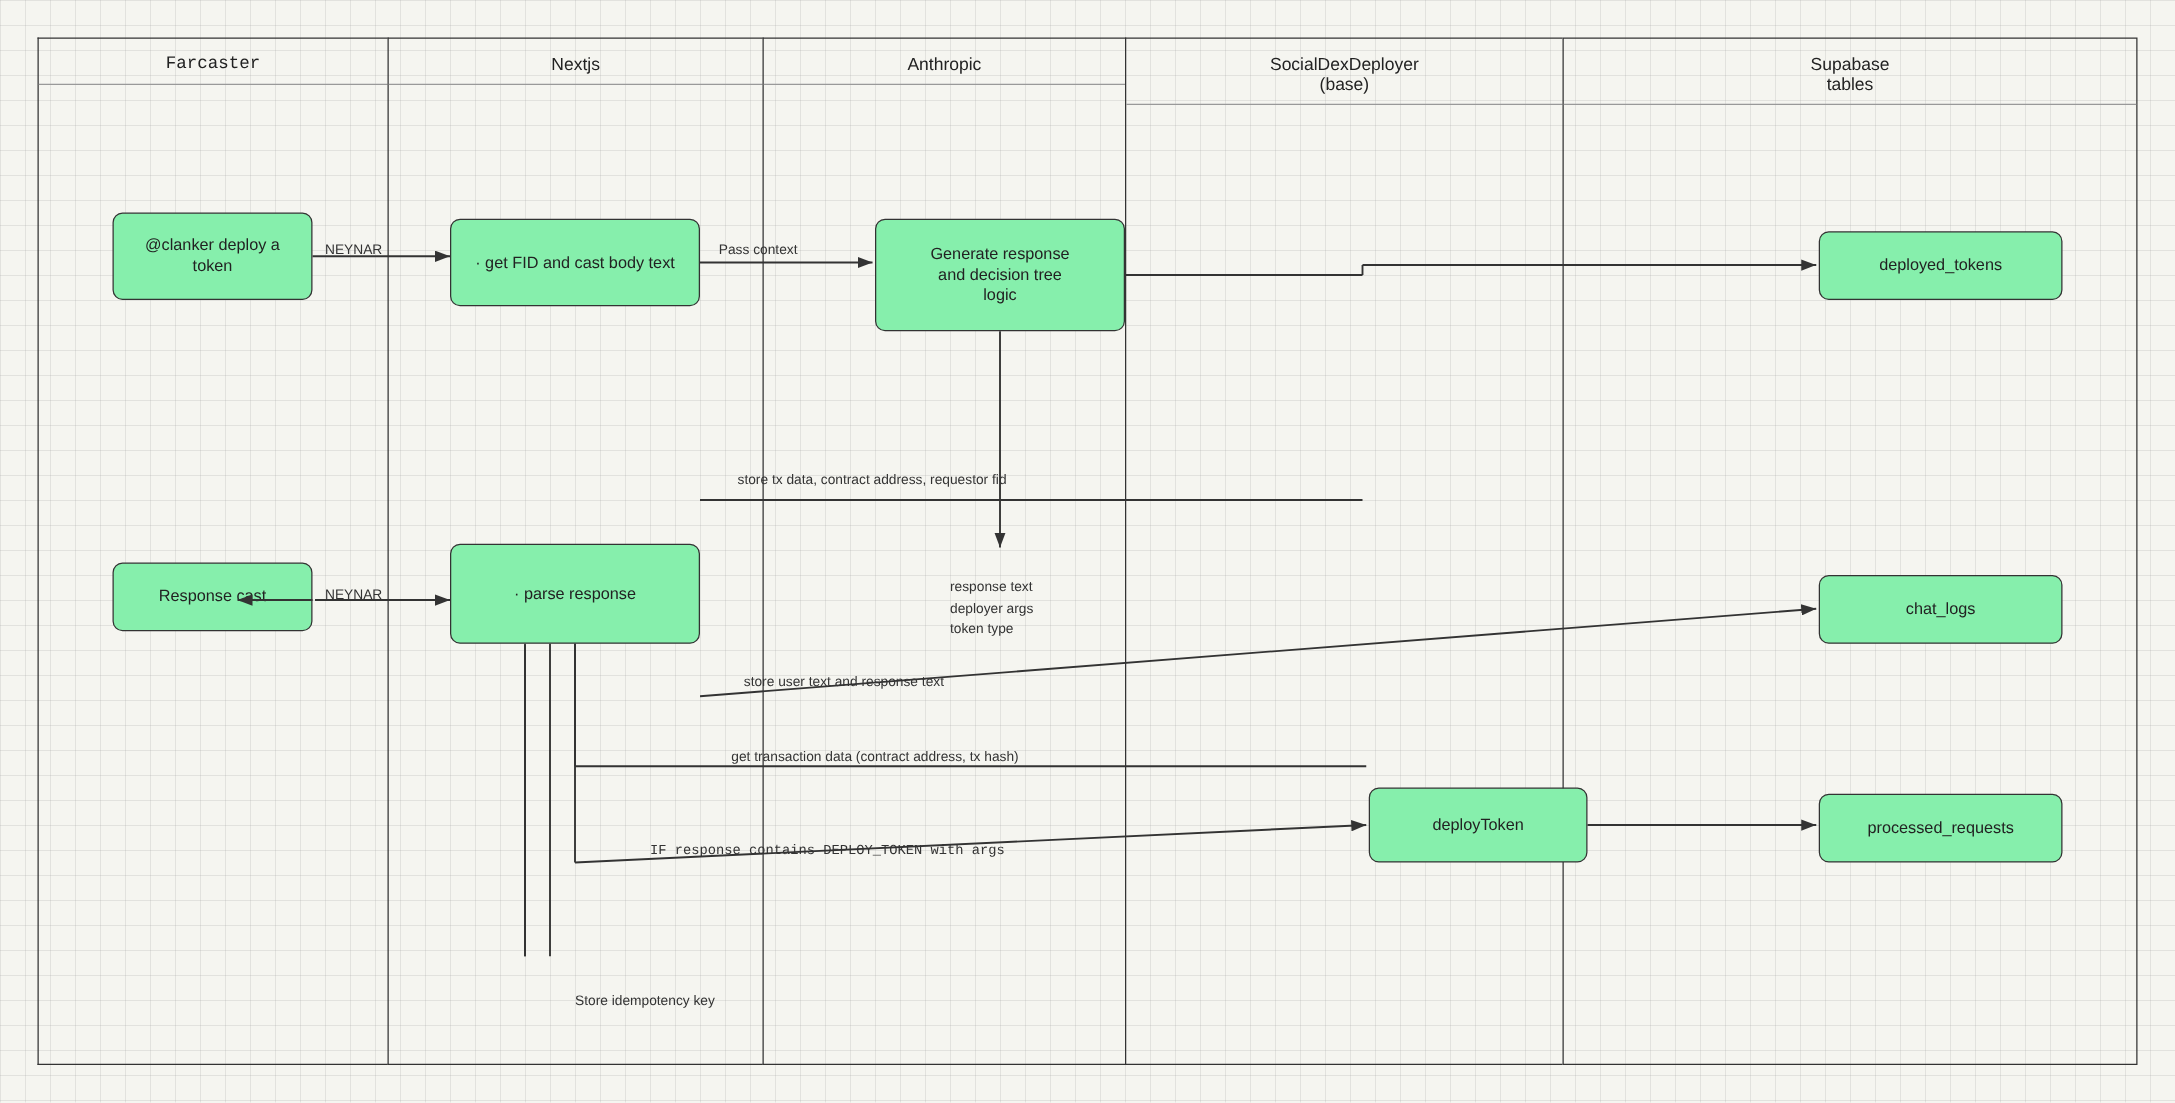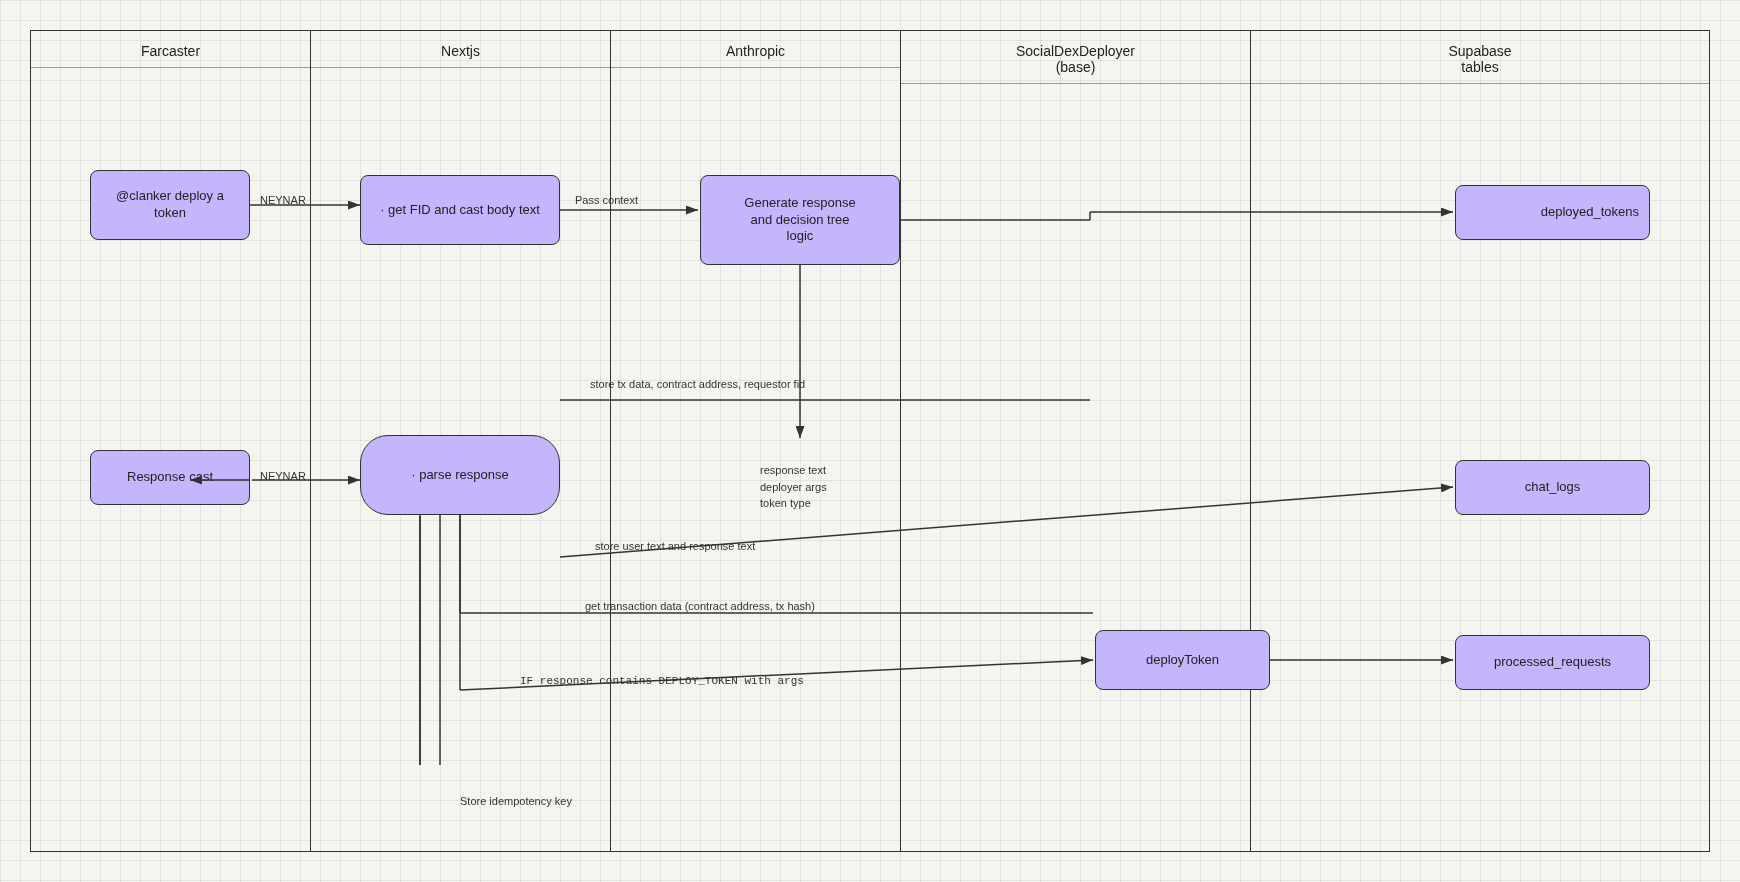--- a/index.html
+++ b/index.html
@@ -61,21 +61,21 @@
 
     .swimlane:not(:last-child) {
       border-right: none;
     }
 
     
     .box {
       position: absolute;
       border: 1.5px solid #333;
       border-radius: 8px;
-      background: #c4b5fd;
+      background: #86efac;
       display: flex;
       align-items: center;
       justify-content: center;
       text-align: center;
       font-size: 13px;
       color: #222;
       padding: 8px 10px;
       line-height: 1.3;
     }
 
@@ -97,21 +97,21 @@
       white-space: nowrap;
       z-index: 11;
     }
   </style>
 </head>
 <body>
 
 <div class="diagram-container">
 
   <div class="swimlanes">
-    <div class="swimlane" style="flex: 0 0 280px;">
+    <div class="swimlane" style="flex: 0 0 280px; font-family: Liberation Mono, monospace;">
       <div class="swimlane-title">Farcaster</div>
     </div>
     <div class="swimlane" style="flex: 0 0 300px; border-left: 1.5px solid #333;">
       <div class="swimlane-title">Nextjs</div>
     </div>
     <div class="swimlane" style="flex: 0 0 290px; border-left: 1.5px solid #333;">
       <div class="swimlane-title">Anthropic</div>
     </div>
     <div class="swimlane" style="flex: 0 0 350px; border-left: 1.5px solid #333;">
       <div class="swimlane-title" style="white-space: pre-line;">SocialDexDeployer
@@ -129,35 +129,35 @@
   </div>
 
   <div class="box" style="left: 60px; top: 420px; width: 160px; height: 55px;">
     <span>Response cast</span>
   </div>
 
   <div class="box" style="left: 330px; top: 145px; width: 200px; height: 70px;">
     <span>· get FID and cast body text</span>
   </div>
 
-  <div class="box" style="left: 330px; top: 405px; width: 200px; height: 80px; border-radius: 28px;">
+  <div class="box" style="left: 330px; top: 405px; width: 200px; height: 80px;">
     <span>· parse response</span>
   </div>
 
   <div class="box" style="left: 670px; top: 145px; width: 200px; height: 90px;">
     <span style="white-space: pre-line;">Generate response
 and decision tree
 logic</span>
   </div>
 
   <div class="box" style="left: 1065px; top: 600px; width: 175px; height: 60px;">
     <span>deployToken</span>
   </div>
 
-  <div class="box" style="left: 1425px; top: 155px; width: 195px; height: 55px; justify-content: flex-end;">
+  <div class="box" style="left: 1425px; top: 155px; width: 195px; height: 55px;">
     <span>deployed_tokens</span>
   </div>
 
   <div class="box" style="left: 1425px; top: 430px; width: 195px; height: 55px;">
     <span>chat_logs</span>
   </div>
 
   <div class="box" style="left: 1425px; top: 605px; width: 195px; height: 55px;">
     <span>processed_requests</span>
   </div>

